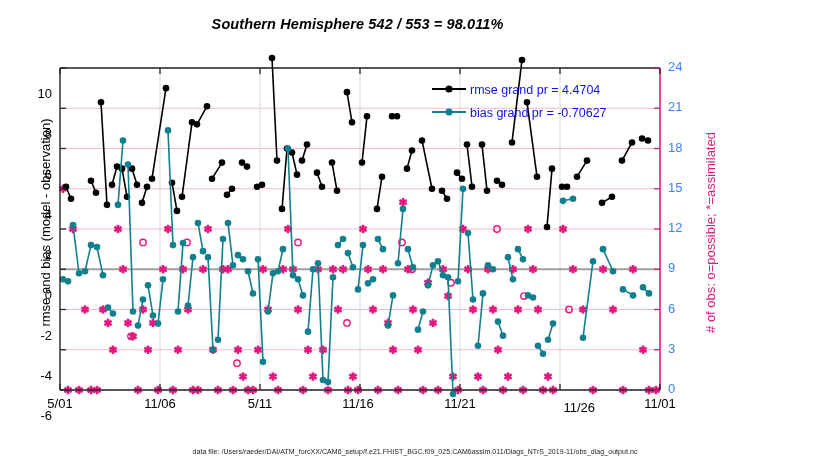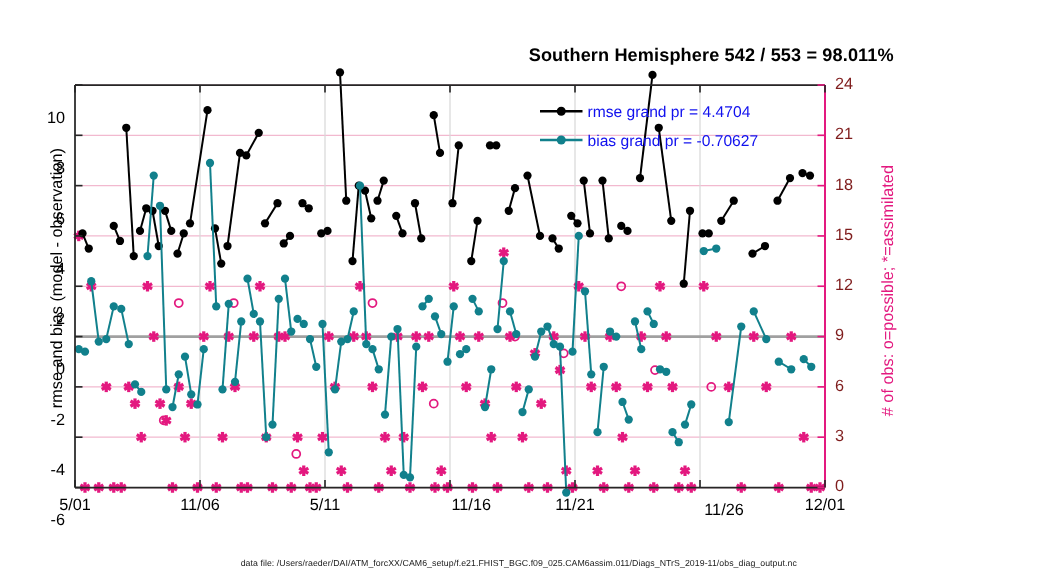--- a/index.html
+++ b/index.html
@@ -1,34 +1,34 @@
 <!DOCTYPE html>
 <html><head>
 <meta charset="utf-8">
 <title>Observation Diagnostics</title>
 <style>
   html,body{margin:0;padding:0;background:#ffffff;}
   body{width:830px;height:470px;overflow:hidden;
        font-family:"Liberation Sans","DejaVu Sans",sans-serif;color:#000;}
   #root{position:relative;width:830px;height:470px;}
 
-  .title-block{position:absolute;left:0;top:35px;width:715px;text-align:right;}
+  .title-block{position:absolute;left:0;top:14px;width:715px;text-align:center;font-style:italic;}
   .title-line{font-size:14.5px;font-weight:bold;line-height:21px;letter-spacing:.1px;}
 
   .ylabel-left{position:absolute;left:-105px;top:215px;width:300px;text-align:center;
      transform:rotate(-90deg);font-size:13px;}
   .ylabel-right{position:absolute;left:560px;top:225px;width:300px;text-align:center;
      transform:rotate(-90deg);font-size:13px;color:#e3197f;}
 
   .xlabel{position:absolute;left:60px;top:426px;width:600px;text-align:center;font-size:13px;}
   .footer{position:absolute;left:0;top:448px;width:830px;text-align:center;
      font-size:7px;color:#1a1a1a;letter-spacing:.05px;}
 
   .tick-left{position:absolute;width:46px;text-align:right;font-size:13px;margin-top:27px;}
-  .tick-right{position:absolute;width:40px;text-align:left;font-size:13px;color:#7f1d1d;}
+  .tick-right{position:absolute;width:40px;text-align:left;font-size:13px;color:#3b82f6;}
   .tick-x{position:absolute;width:70px;text-align:center;font-size:13px;}
 
   svg{position:absolute;left:0;top:0;}
   .legend-text{font-size:12.5px;fill:#1010ee;font-family:"Liberation Sans",sans-serif;}
 </style>
 </head>
 <body>
 <div id="root">
 
 <div class="title-block">
@@ -959,19 +959,19 @@
       <div class="tick-right" style="left: 668px; top: 220px;">12</div>
       <div class="tick-right" style="left: 668px; top: 179.75px;">15</div>
       <div class="tick-right" style="left: 668px; top: 139.5px;">18</div>
       <div class="tick-right" style="left: 668px; top: 99.25px;">21</div>
       <div class="tick-right" style="left: 668px; top: 59px;">24</div>
     </div>
 <div id="ticks-x">
       <div class="tick-x" style="left: 25px; top: 396px;">5/01</div>
       <div class="tick-x" style="left: 125px; top: 396px;">11/06</div>
       <div class="tick-x" style="left: 225px; top: 396px;">5/11</div>
-      <div class="tick-x" style="left: 342px; top: 396px;">11/16</div>
+      <div class="tick-x" style="left: 323px; top: 396px;">11/16</div>
       <div class="tick-x" style="left: 425px; top: 396px;">11/21</div>
       <div class="tick-x" style="left: 525px; top: 400px; text-align: right;">11/26</div>
-      <div class="tick-x" style="left: 625px; top: 396px;">12/01</div>
+      <div class="tick-x" style="left: 625px; top: 396px;">11/01</div>
     </div>
 
 </div>
 
 </body></html>

